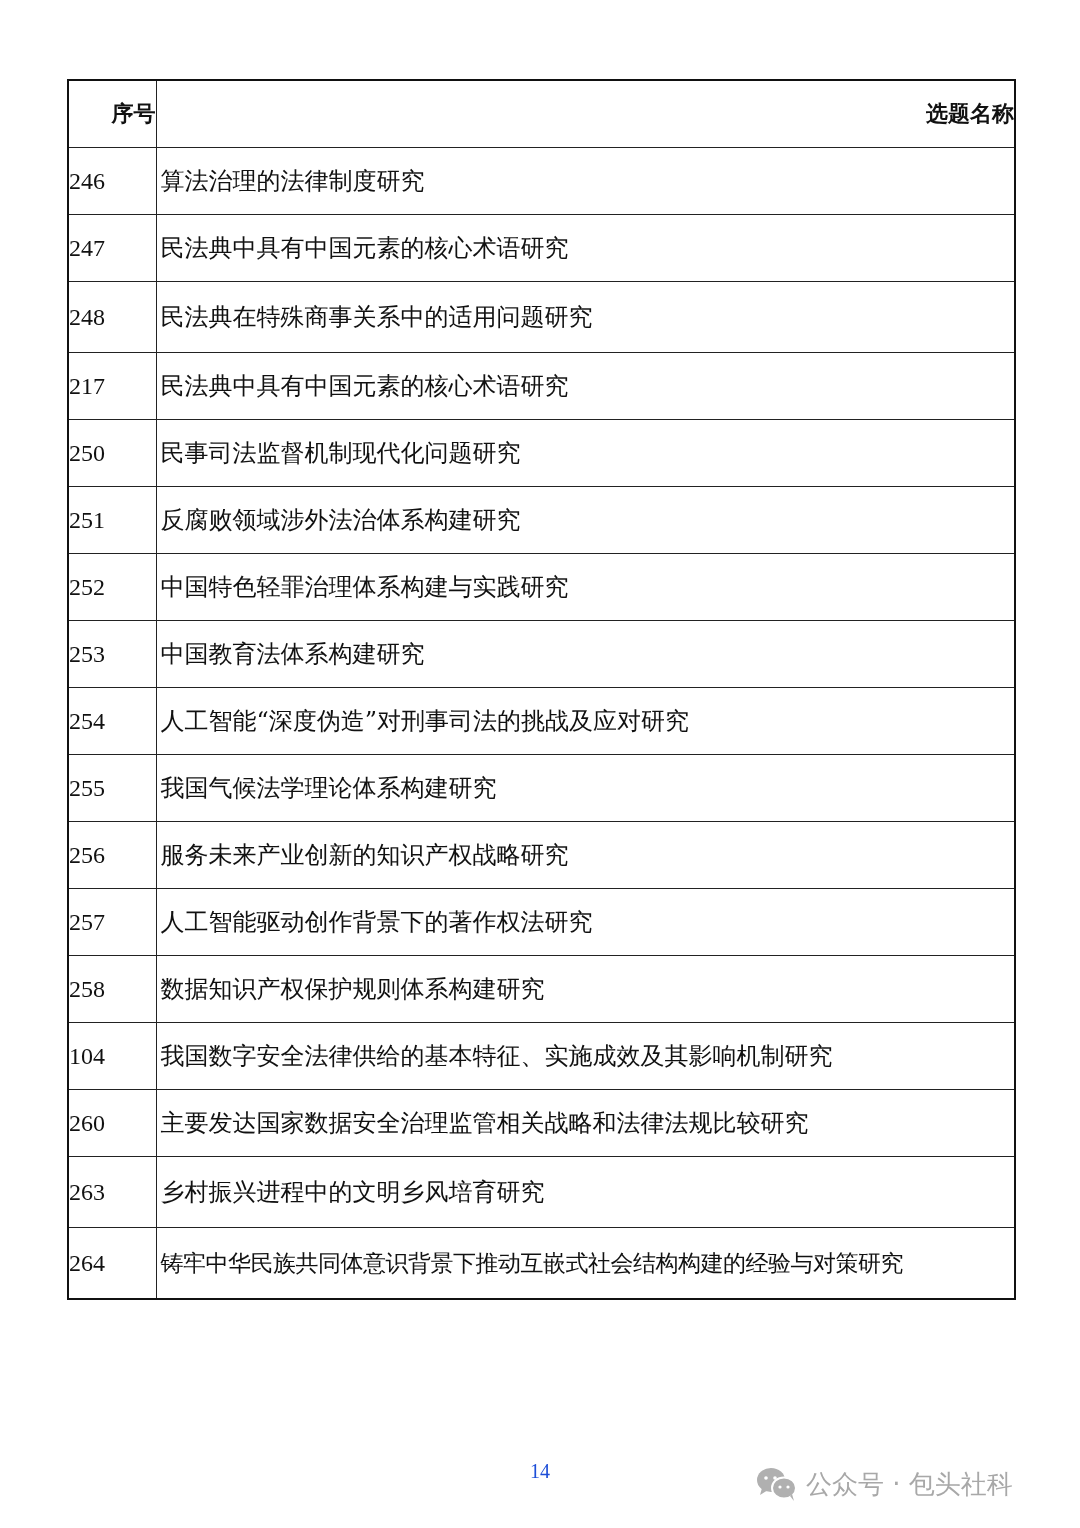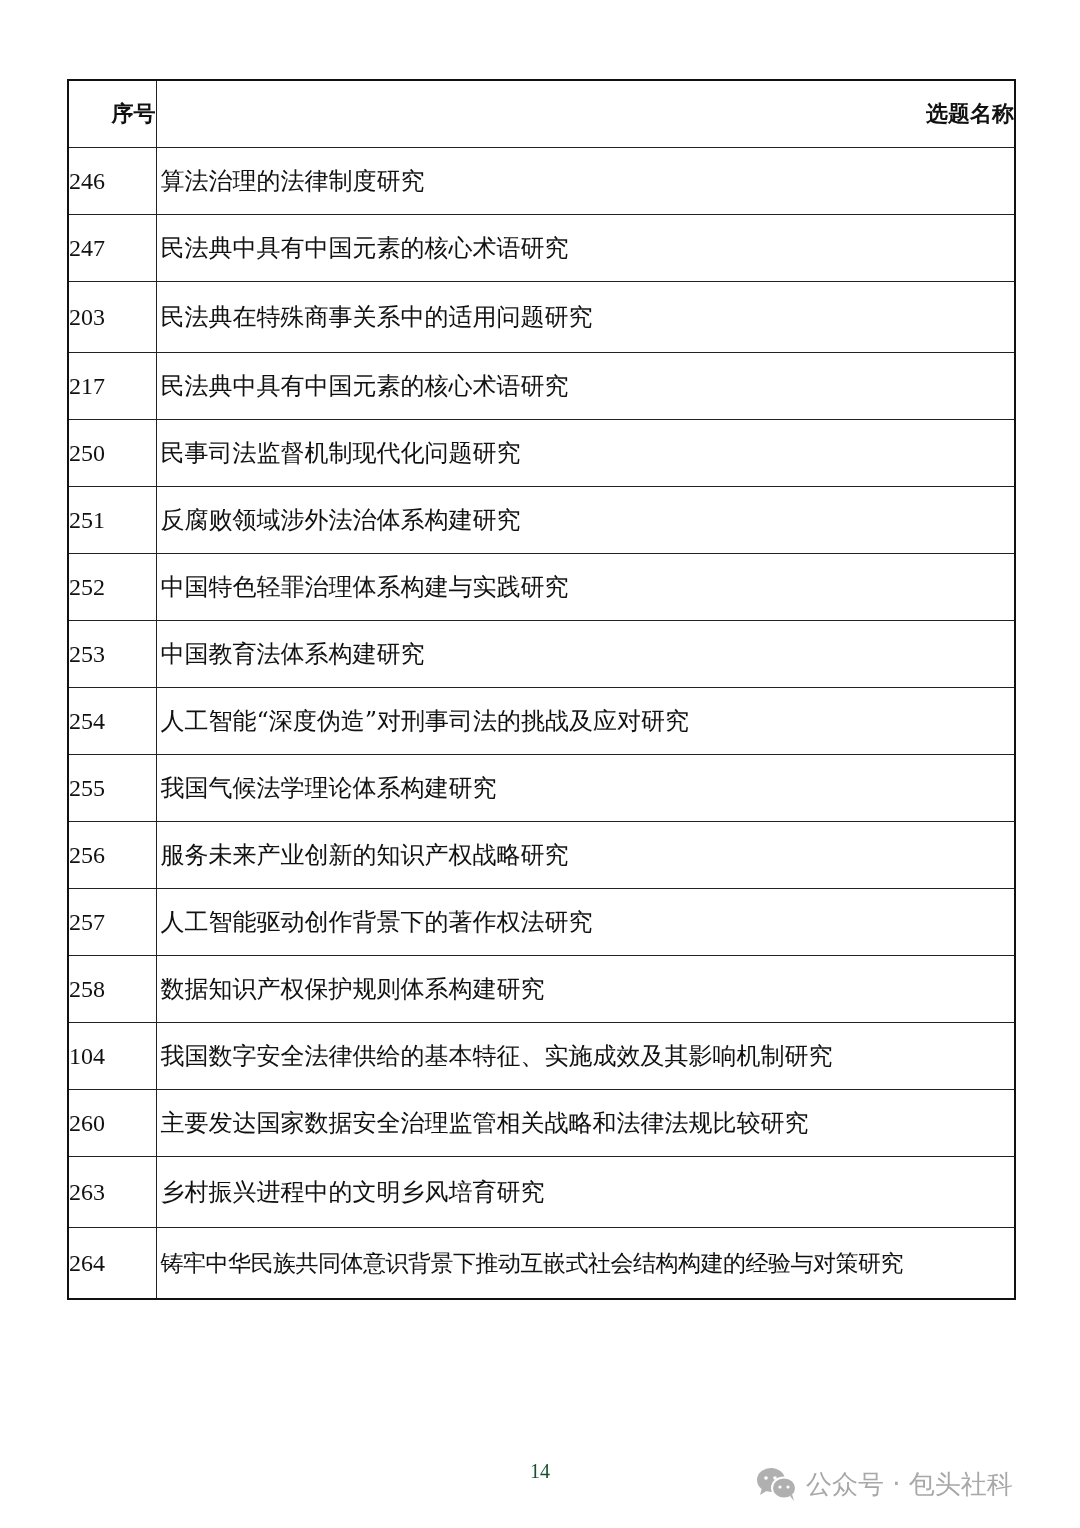--- a/index.html
+++ b/index.html
@@ -61,21 +61,21 @@
     }
     table.topics tr.tall td { height: 70px; }
     .page-number {
       position: absolute;
       top: 1460px;
       left: 0;
       width: 1080px;
       text-align: center;
       font-family: "Liberation Serif", "DejaVu Serif", serif;
       font-size: 20px;
-      color: #14532d;
+      color: #1d4ed8;
     }
     .watermark {
       position: absolute;
       left: 756px;
       top: 1466px;
       display: flex;
       align-items: center;
       gap: 8px;
       color: #a8a8a8;
       font-family: "DejaVu Sans", "Liberation Sans", sans-serif;
@@ -105,21 +105,21 @@
     <tbody id="rows">
       <tr>
           <td class="num">246</td>
           <td class="name">算法治理的法律制度研究</td>
         </tr>
       <tr>
           <td class="num">247</td>
           <td class="name">民法典中具有中国元素的核心术语研究</td>
         </tr>
       <tr class="tall">
-          <td class="num">203</td>
+          <td class="num">248</td>
           <td class="name">民法典在特殊商事关系中的适用问题研究</td>
         </tr>
       <tr>
           <td class="num">217</td>
           <td class="name">民法典中具有中国元素的核心术语研究</td>
         </tr>
       <tr>
           <td class="num">250</td>
           <td class="name">民事司法监督机制现代化问题研究</td>
         </tr>

